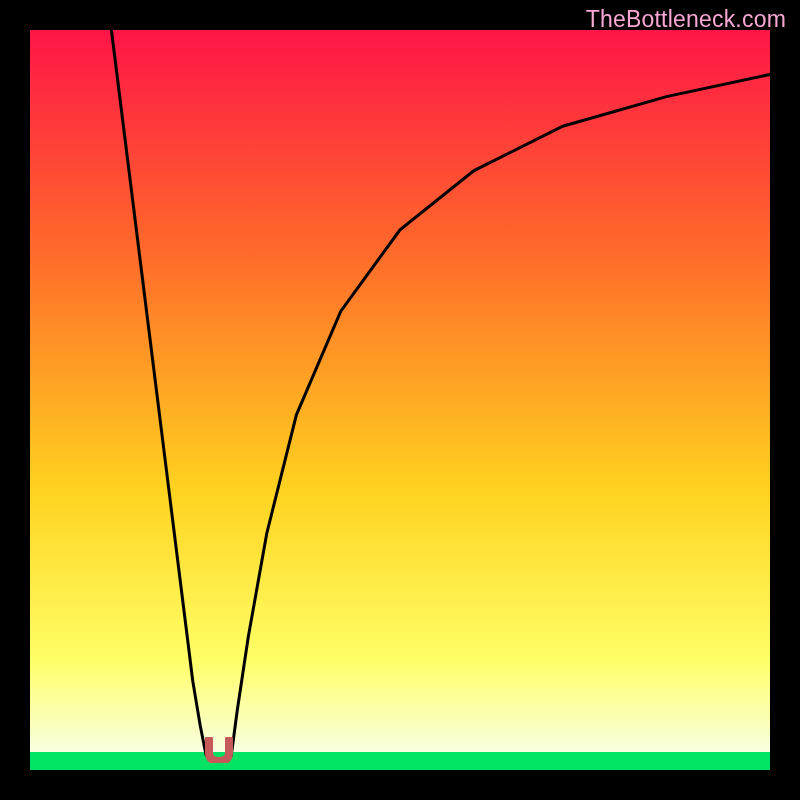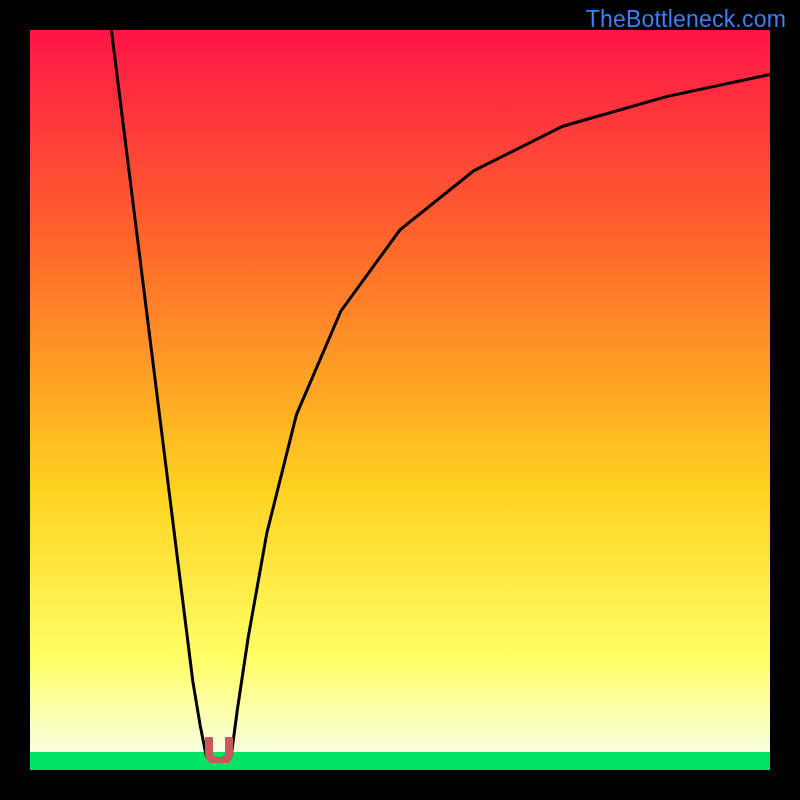--- a/index.html
+++ b/index.html
@@ -7,21 +7,21 @@
   .stage {
     position: relative;
     width: 800px;
     height: 800px;
     background: #000;
   }
   .watermark {
     position: absolute;
     top: 6px;
     right: 14px;
-    color: #3b82f6;
+    color: #f9a8d4;
     font-size: 23px;
     font-weight: 400;
     letter-spacing: 0.2px;
     z-index: 20;
   }
   .plot {
     position: absolute;
     left: 30px;
     top: 30px;
     width: 740px;

